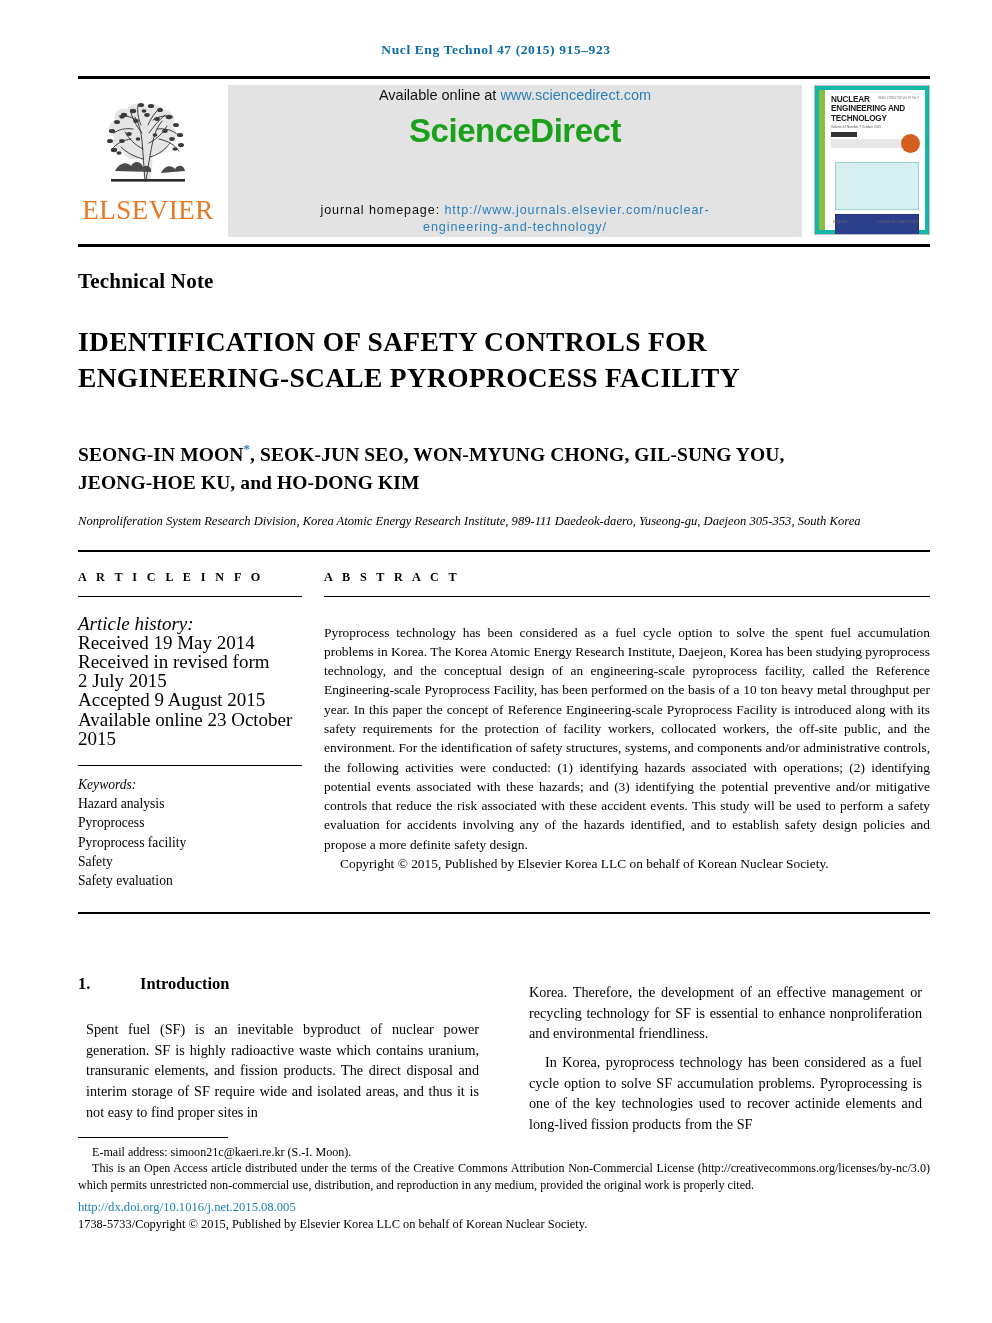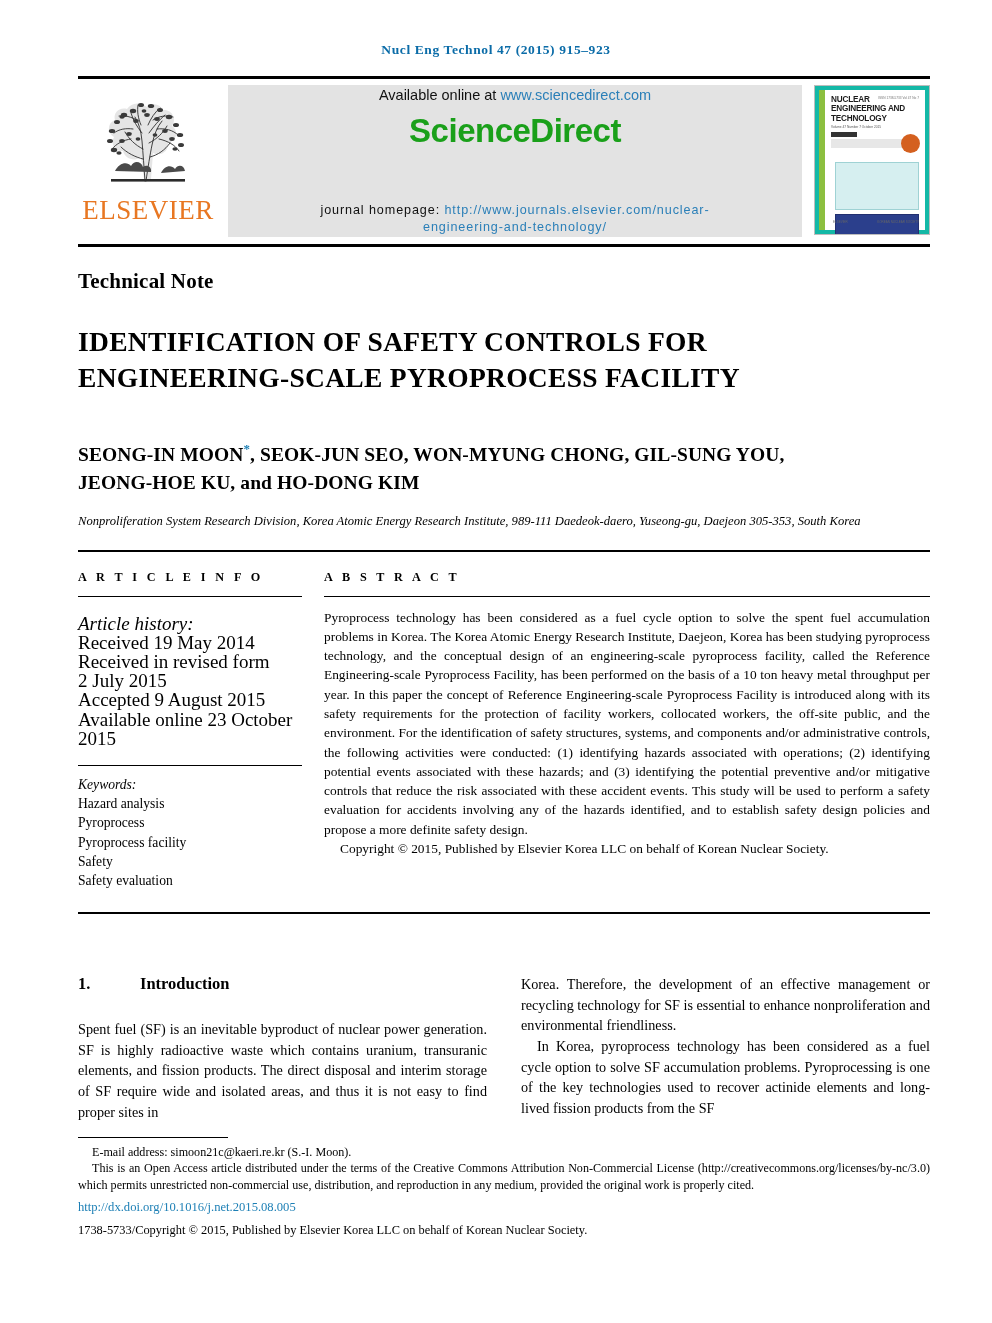--- a/index.html
+++ b/index.html
@@ -302,21 +302,21 @@
   .kw-block {
     font-family: "Liberation Serif", serif;
     font-size: 13.6px;
     line-height: 19.2px;
     padding-top: 9px;
   }
   .kw-block .it {
     font-style: italic;
   }
   .abs-body {
-    padding-top: 11px;
+    padding-top: 26px;
     font-family: "Liberation Serif", serif;
     font-size: 13.4px;
     line-height: 19.3px;
     text-align: justify;
   }
   .abs-copy {
     text-indent: 16px;
     margin-top: 0;
   }
 
@@ -344,21 +344,21 @@
   }
   .sec-num {
     width: 62px;
     flex: 0 0 62px;
   }
   .body-p {
     font-family: "Liberation Serif", serif;
     font-size: 14.2px;
     line-height: 20.6px;
     text-align: justify;
-    margin: 0;
+    margin: 8px;
   }
   .p-first { margin-top: 25px; }
   .p-indent { text-indent: 16px; }
 
   
   .footnotes {
     position: absolute;
     left: 78px;
     right: 62px;
     top: 1137px;
@@ -384,21 +384,21 @@
   .fn a, .link { color: #000000; text-decoration: none; }
   .doi {
     font-family: "Liberation Serif", serif;
     font-size: 12.6px;
     color: #1c7fb5;
     margin-top: 7px;
   }
   .issn {
     font-family: "Liberation Serif", serif;
     font-size: 12.4px;
-    margin-top: 8px;
+    margin-top: 2px;
   }
 </style>
 </head>
 <body>
 
 <div class="page">
 
   <div class="running-head">Nucl Eng Technol 47 (2015) 915–923</div>
 
   <div class="header-wrap">

